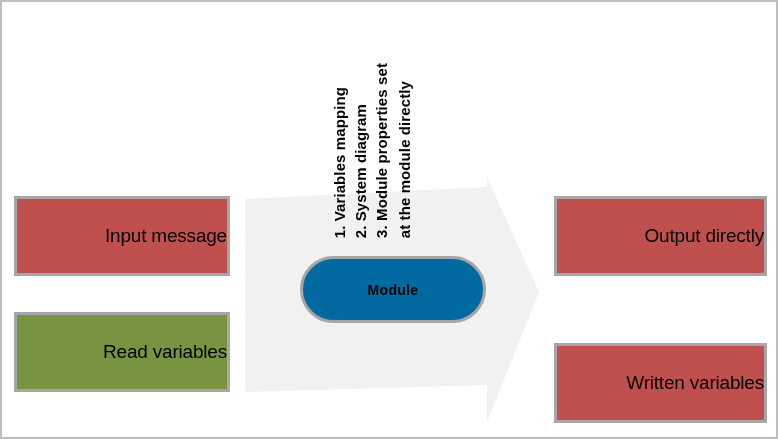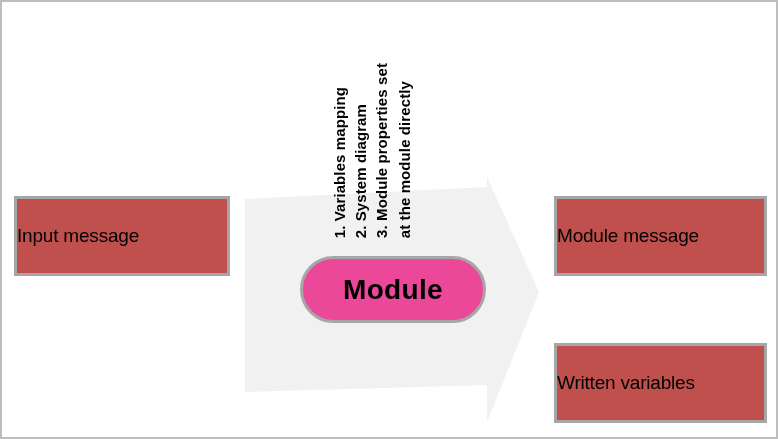--- a/index.html
+++ b/index.html
@@ -28,21 +28,21 @@
     height: 245px;
   }
 
   
   .node-box {
     position: absolute;
     box-sizing: border-box;
     border: 3px solid #a6a6a6;
     display: flex;
     align-items: center;
-    justify-content: flex-start;
+    justify-content: flex-end;
     color: #000000;
     font-size: 19px;
     font-weight: 400;
     letter-spacing: -0.2px;
     text-align: center;
     line-height: 1.15;
   }
   .node-red   { background: #c0504d; }
   .node-green { background: #799440; }
 
@@ -52,28 +52,28 @@
   #box-written-vars    { left: 552px; top: 310px; width: 213px; height: 80px; margin-top: 31px; }
 
   
   #module-pill {
     position: absolute;
     left: 298px;
     top: 254px;
     width: 186px;
     height: 67px;
     box-sizing: border-box;
-    background: #ec4899;
+    background: #0369a1;
     border: 3px solid #a6a6a6;
     border-radius: 34px;
     display: flex;
     align-items: center;
     justify-content: center;
     color: #000000;
-    font-size: 28px;
+    font-size: 14px;
     font-weight: bold;
     letter-spacing: 0.3px;
   }
 
   
   #annotation-list {
     position: absolute;
     left: 330px;
     top: 12px;
     height: 224px;
@@ -100,23 +100,26 @@
 <div id="canvas">
 
   <svg class="flow-arrow" viewBox="0 0 310 245" preserveAspectRatio="none" aria-hidden="true">
     <polygon points="8,22 250,10 250,0 302,115 250,245 250,208 8,215" fill="#f1f1f1"></polygon>
   </svg>
 
   <div class="node-box node-red" id="box-input-message">
     <span>Input message</span>
   </div>
 
+  <div class="node-box node-green" id="box-read-variables">
+    <span>Read variables</span>
+  </div>
 
   <div class="node-box node-red" id="box-output-message">
-    <span>Module message</span>
+    <span>Output directly</span>
   </div>
 
   <div class="node-box node-red" id="box-written-vars">
     <span>Written variables</span>
   </div>
 
   <div id="module-pill">
     <span>Module</span>
   </div>
 

